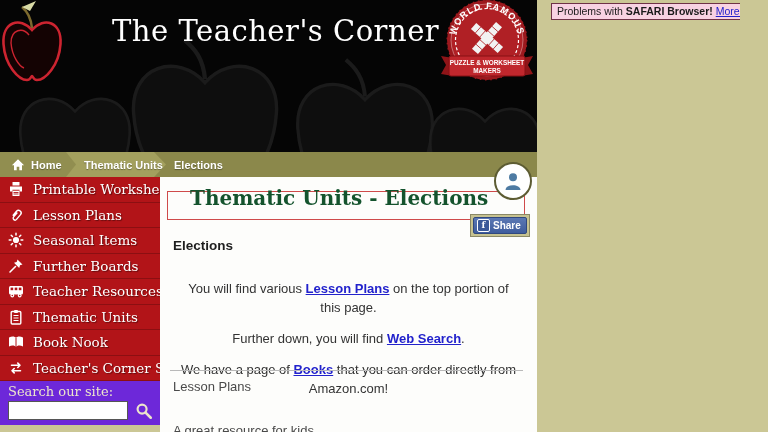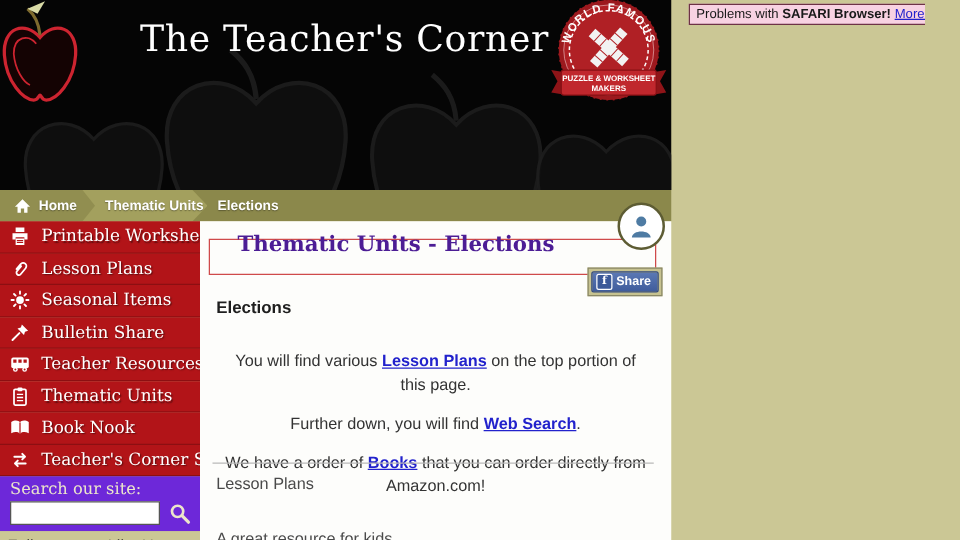--- a/index.html
+++ b/index.html
@@ -35,22 +35,22 @@
   .side-icon{width:16px;height:16px;flex:none;display:flex;align-items:center;justify-content:center;}
   .search-block{height:44px;background:#6d28d9;padding:3px 8px;box-sizing:border-box;}
   .search-label{color:#ece5cb;font-family:"DejaVu Serif",serif;font-size:13px;}
   .search-row{display:flex;align-items:center;gap:7px;margin-top:2px;}
   .search-input{width:112px;height:17px;border:1px solid #555;background:#fff;font-size:11px;padding:0 3px;}
   .search-btn{background:none;border:none;padding:0;cursor:pointer;display:flex;}
   .follow-strip{background:#cbc795;color:#2e2e2e;font-size:13px;padding:4px 6px;white-space:nowrap;}
   
   .main{position:absolute;left:160px;top:177px;width:377px;height:300px;background:#fdfdfb;}
   .title-box{position:absolute;left:7px;top:14px;width:356px;height:27px;border:1px solid #cf4a4a;}
-  .page-title{position:absolute;left:30px;top:9px;margin:0;color:#4c1d95;white-space:nowrap;
-        font-family:"DejaVu Serif",serif;font-size:17px;font-weight:bold;}
+  .page-title{position:absolute;left:30px;top:9px;margin:0;color:#14532d;white-space:nowrap;
+        font-family:"DejaVu Serif",serif;font-size:20px;font-weight:bold;}
   .heading{position:absolute;left:13px;top:61px;font-size:13.5px;font-weight:bold;color:#1e1e1e;}
   .intro{position:absolute;left:8px;right:8px;top:90px;text-align:center;font-size:13px;
         line-height:19px;color:#333;}
   .intro div{margin:12px;}
   a.blink{color:#2222cc;font-weight:bold;text-decoration:underline;cursor:pointer;}
   .divider{position:absolute;left:10px;top:193px;width:353px;border-top:1px solid #b9b9b9;}
   .section-label{position:absolute;left:13px;top:202px;font-size:13px;color:#4a4a4a;}
   .lesson-line{position:absolute;left:13px;top:224px;font-size:13.5px;white-space:nowrap;}
   .lesson-grades{font-style:italic;color:#333;font-weight:normal;}
   .lesson-desc{position:absolute;left:13px;top:246px;font-size:13px;color:#4a4a4a;}
@@ -165,21 +165,21 @@
         </span>
       <span>Seasonal Items</span>
     </div>
     <div class="side-item">
       <span class="side-icon">
           <svg width="16" height="16" viewBox="0 0 16 16">
             <path d="M9.5 1.5 L14.5 6.5 L12 7.3 L11.2 10 L6 4.8 L8.7 4 Z" fill="#fff"></path>
             <path d="M7.5 8.5 L2 14" stroke="#fff" stroke-width="1.6" stroke-linecap="round"></path>
           </svg>
         </span>
-      <span>Bulletin Share</span>
+      <span>Further Boards</span>
     </div>
     <div class="side-item">
       <span class="side-icon">
           <svg width="16" height="16" viewBox="0 0 16 16">
             <rect x="1" y="3" width="14" height="8.5" rx="1.5" fill="#fff"></rect>
             <rect x="2.6" y="4.6" width="2.6" height="2.6" fill="#b21418"></rect>
             <rect x="6.7" y="4.6" width="2.6" height="2.6" fill="#b21418"></rect>
             <rect x="10.8" y="4.6" width="2.6" height="2.6" fill="#b21418"></rect>
             <circle cx="4.3" cy="12.5" r="1.9" fill="#fff"></circle>
             <circle cx="11.7" cy="12.5" r="1.9" fill="#fff"></circle>
@@ -239,21 +239,21 @@
 
   <div class="main">
     <div class="title-box"></div>
     <h2 class="page-title">Thematic Units - Elections</h2>
 
     <div class="heading">Elections</div>
 
     <div class="intro">
       <div><span>You will find various </span><a class="blink">Lesson Plans</a><span> on the top portion of this page.</span></div>
       <div><span>Further down, you will find </span><a class="blink">Web Search</a><span>.</span></div>
-      <div><span>We have a order of </span><a class="blink">Books</a><span> that you can order directly from Amazon.com!</span></div>
+      <div><span>We have a page of </span><a class="blink">Books</a><span> that you can order directly from Amazon.com!</span></div>
     </div>
 
     <div class="divider"></div>
     <div class="section-label">Lesson Plans</div>
 
     <div class="lesson-desc">A great resource for kids</div>
   </div>
 
   <div class="avatar">
     <svg width="24" height="24" viewBox="0 0 24 24">

